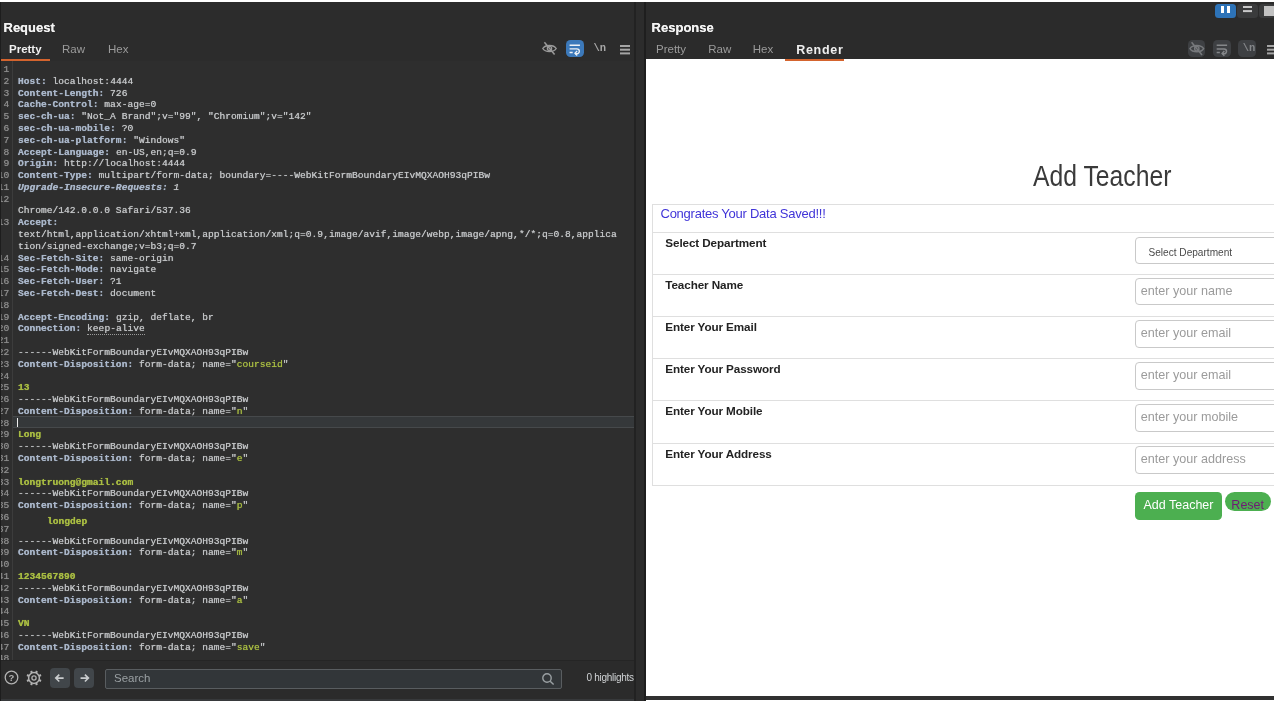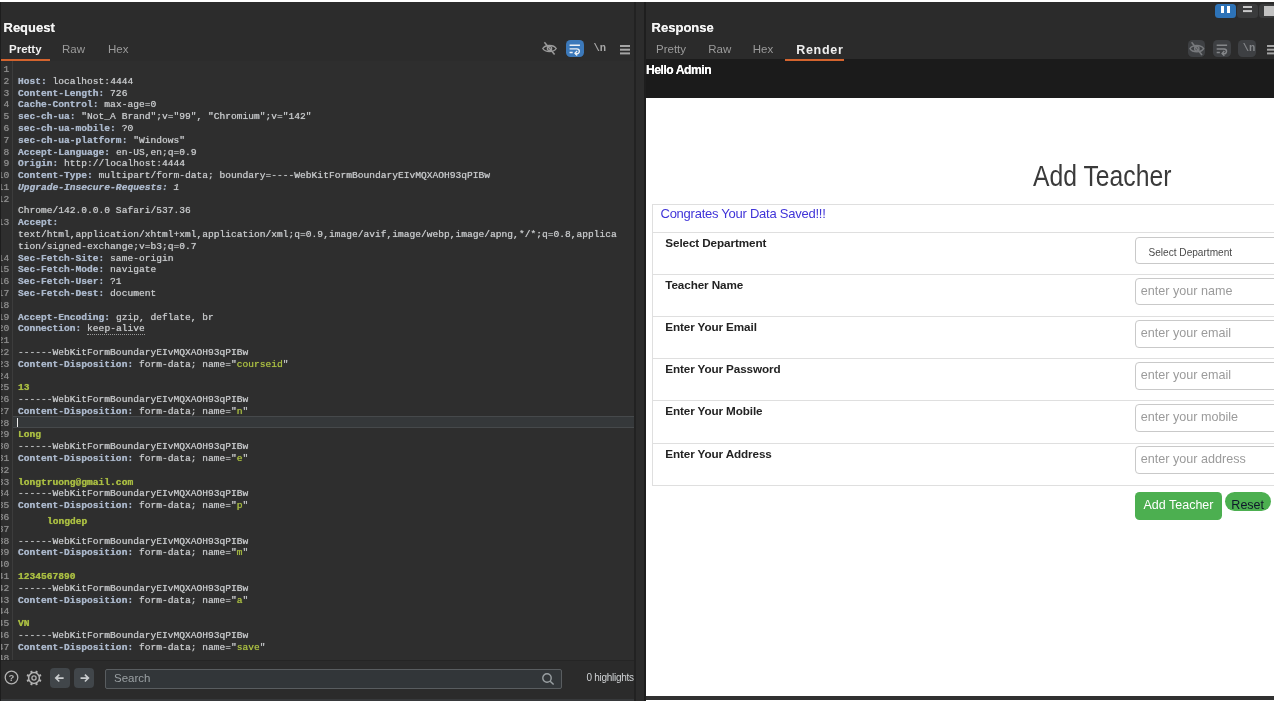--- a/index.html
+++ b/index.html
@@ -196,23 +196,20 @@
 
     <div style="position:absolute;left:569.3px;top:1.8px;width:21px;height:14.2px;background:#2d73b8;border-radius:3.5px;"></div>
     <div style="position:absolute;left:575.2px;top:4.3px;width:3.3px;height:6.4px;background:#fff;"></div>
     <div style="position:absolute;left:581.2px;top:4.3px;width:3.3px;height:6.4px;background:#fff;"></div>
     <div style="position:absolute;left:590.7px;top:1.8px;width:21.3px;height:14.2px;background:#3a3b3c;border-radius:3.5px;"></div>
     <div style="position:absolute;left:596.6px;top:4.3px;width:9.7px;height:2.2px;background:#c9c9c9;box-shadow:0 4.1px 0 #c9c9c9;"></div>
     <div style="position:absolute;left:612.5px;top:1.8px;width:16.5px;height:14.2px;background:#3a3b3c;border-radius:3.5px;"></div>
     <div style="position:absolute;left:617.5px;top:4.3px;width:11.5px;height:9.4px;background:#c2c2c2;"></div>
 
     <div style="position:absolute;left:0;top:56.8px;width:629px;height:637.0px;background:#fff;">
-      <div style="position:absolute;left:0;top:0;width:629px;height:39.6px;background:#1b1b1b;">
-        <div style="position:absolute;left:0px;top:3.85px;font-size:12.2px;font-weight:bold;letter-spacing:-0.5px;color:#fff;text-shadow:0 0 0.5px currentColor;">Hello Admin</div>
-      </div>
       <div style="position:absolute;left:0;top:39.6px;width:629px;height:654.2px;background:#fff;">
         <div style="position:absolute;left:387.4px;top:61.8px;font-size:29px;color:#3a3a3a;transform:scaleX(0.853);transform-origin:0 0;white-space:nowrap;">Add Teacher</div>
         <div style="position:absolute;left:5.5px;top:105.2px;width:1px;height:281.3px;background:#dfdfdf;"></div>
 <div style="position:absolute;left:5.5px;right:0;top:105.2px;height:1px;background:#dfdfdf;"></div>
 <div style="position:absolute;left:5.5px;right:0;top:133.4px;height:1px;background:#dfdfdf;"></div>
 <div style="position:absolute;left:5.5px;right:0;top:175.6px;height:1px;background:#dfdfdf;"></div>
 <div style="position:absolute;left:5.5px;right:0;top:217.8px;height:1px;background:#dfdfdf;"></div>
 <div style="position:absolute;left:5.5px;right:0;top:260.0px;height:1px;background:#dfdfdf;"></div>
 <div style="position:absolute;left:5.5px;right:0;top:302.1px;height:1px;background:#dfdfdf;"></div>
 <div style="position:absolute;left:5.5px;right:0;top:344.3px;height:1px;background:#dfdfdf;"></div>
@@ -225,19 +222,19 @@
 <div style="position:absolute;left:19.3px;top:306.1px;font-size:11.7px;font-weight:bold;color:#232323;letter-spacing:-0.1px;">Enter Your Mobile</div>
 <div style="position:absolute;left:19.3px;top:348.3px;font-size:11.7px;font-weight:bold;color:#232323;letter-spacing:-0.1px;">Enter Your Address</div>
         <div style="position:absolute;left:489.3px;width:160px;top:138.2px;height:27.4px;background:#fff;border:1px solid #c9c9c9;border-radius:4px;box-sizing:border-box;"></div>
         <div style="position:absolute;left:502.5px;top:148.6px;font-size:10.1px;color:#4a4a4a;">Select Department</div>
 <div style="position:absolute;left:489.3px;width:160px;top:179.5px;height:27.6px;background:#fff;border:1px solid #c9c9c9;border-radius:4px;font-size:12.6px;color:#9b9b9b;line-height:25.5px;padding-left:4.5px;box-sizing:border-box;">enter your name</div>
 <div style="position:absolute;left:489.3px;width:160px;top:221.6px;height:27.6px;background:#fff;border:1px solid #c9c9c9;border-radius:4px;font-size:12.6px;color:#9b9b9b;line-height:25.5px;padding-left:4.5px;box-sizing:border-box;">enter your email</div>
 <div style="position:absolute;left:489.3px;width:160px;top:263.8px;height:27.6px;background:#fff;border:1px solid #c9c9c9;border-radius:4px;font-size:12.6px;color:#9b9b9b;line-height:25.5px;padding-left:4.5px;box-sizing:border-box;">enter your email</div>
 <div style="position:absolute;left:489.3px;width:160px;top:305.9px;height:27.6px;background:#fff;border:1px solid #c9c9c9;border-radius:4px;font-size:12.6px;color:#9b9b9b;line-height:25.5px;padding-left:4.5px;box-sizing:border-box;">enter your mobile</div>
 <div style="position:absolute;left:489.3px;width:160px;top:348.1px;height:27.6px;background:#fff;border:1px solid #c9c9c9;border-radius:4px;font-size:12.6px;color:#9b9b9b;line-height:25.5px;padding-left:4.5px;box-sizing:border-box;">enter your address</div>
         <div style="position:absolute;left:489.3px;top:394.1px;width:86.4px;height:27.6px;background:#4caf50;border-radius:4.5px;color:#fff;font-size:12.5px;text-align:center;line-height:27.6px;">Add Teacher</div>
-        <div style="position:absolute;left:578.8px;top:394.1px;width:45.8px;height:19px;background:#4caf50;border-radius:12px;color:#0f172a;font-size:12.5px;text-align:center;line-height:27.6px;">Reset</div>
+        <div style="position:absolute;left:578.8px;top:394.1px;width:45.8px;height:19px;background:#4caf50;border-radius:12px;color:#701a75;font-size:12.5px;text-align:center;line-height:27.6px;">Reset</div>
       </div>
     </div>
     <div style="position:absolute;left:0;top:693.8px;width:629px;height:4.5px;background:#313131;"></div>
   </div>
 </div>
 <div style="position:absolute;left:0;top:700.5px;width:1274px;height:5.5px;background:#fff;"></div>
 
 </body></html>

